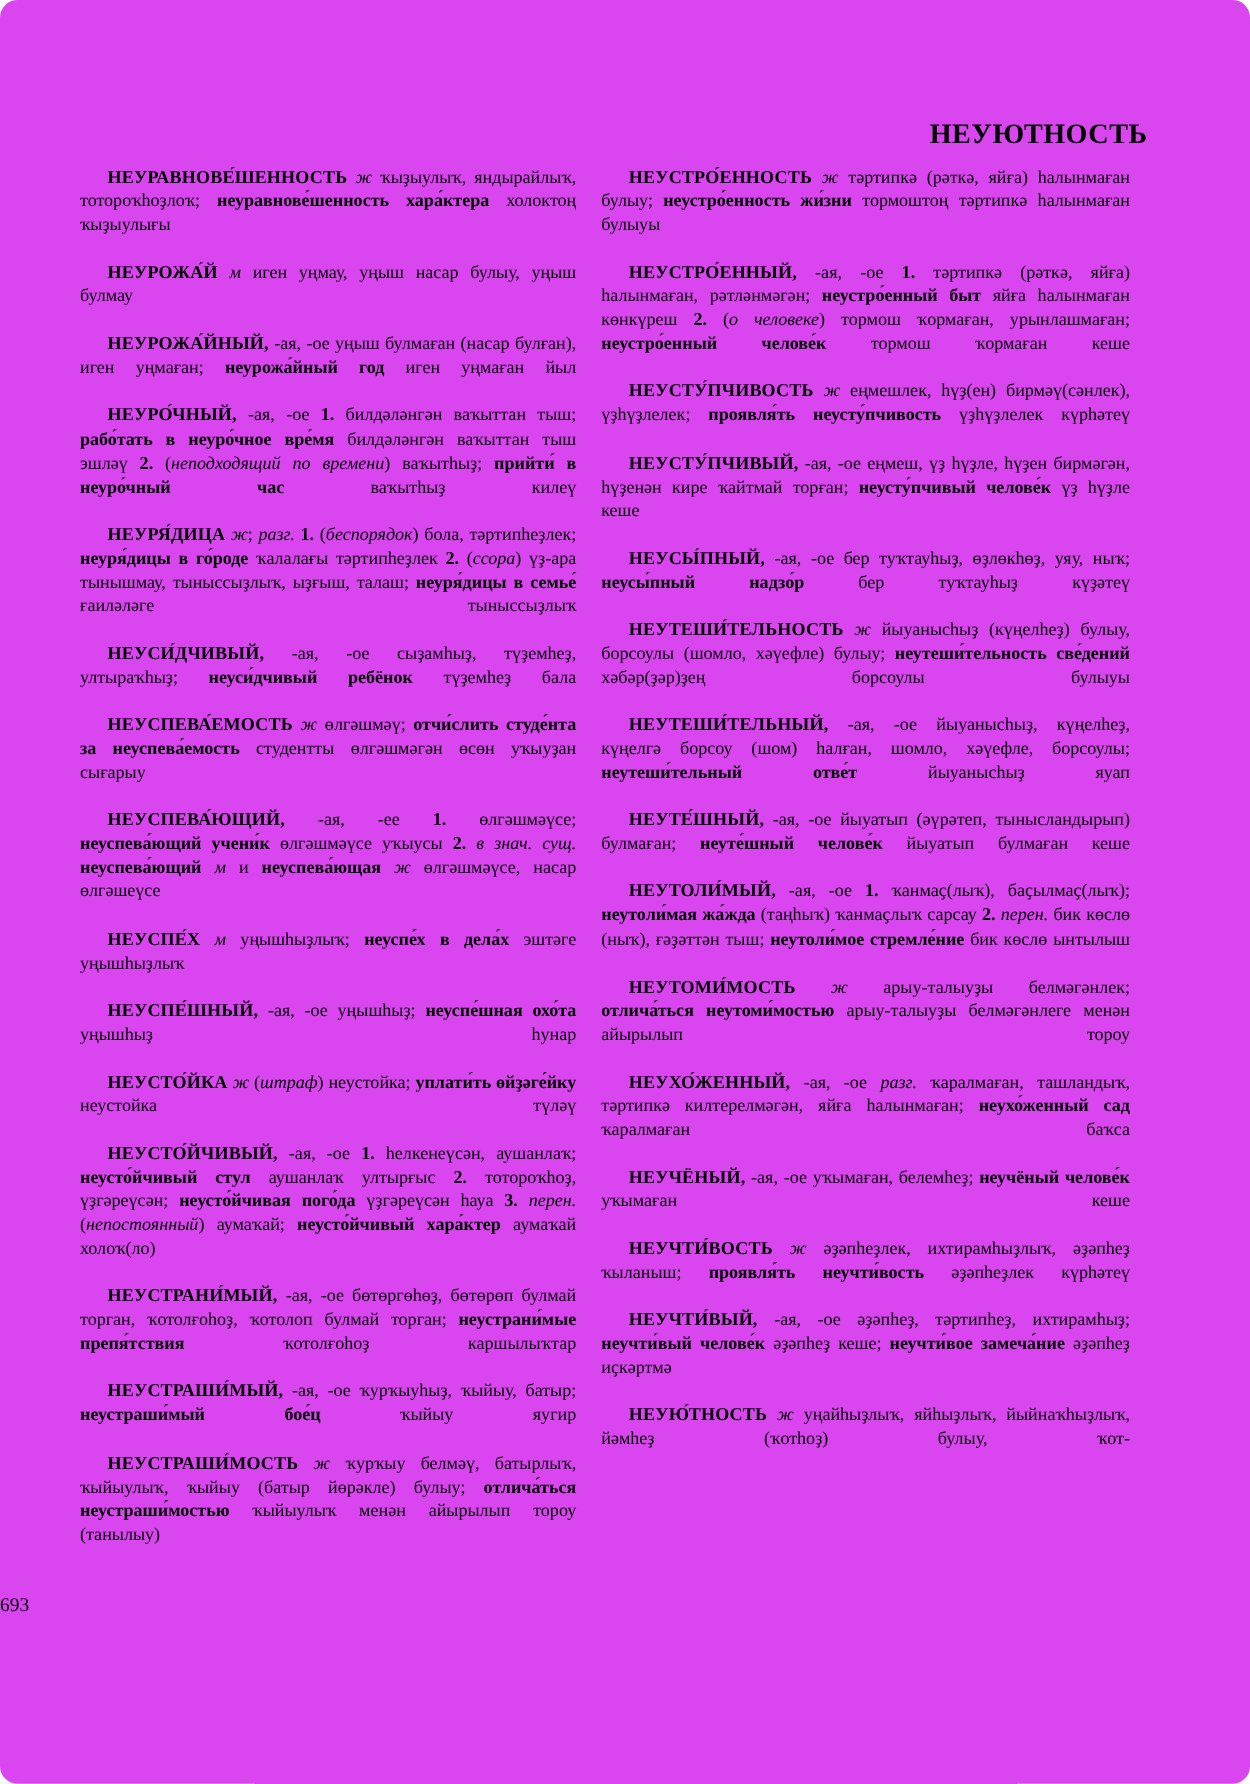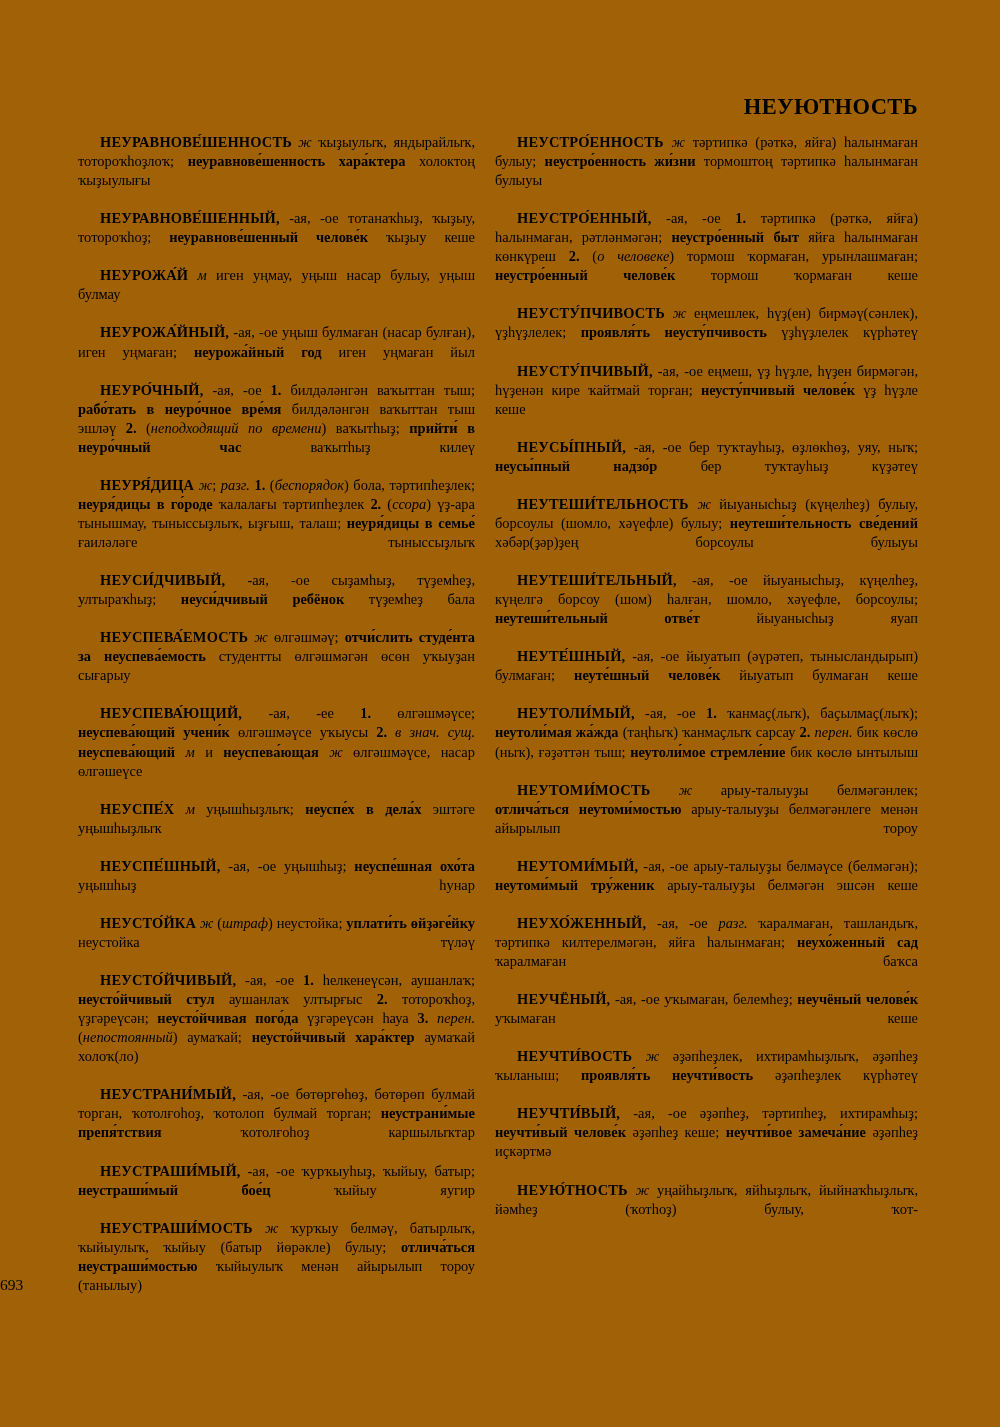--- a/index.html
+++ b/index.html
@@ -14,36 +14,37 @@
     font-family: "Liberation Serif", "DejaVu Serif", serif;
     color: #000000;
     position: relative;
     overflow: hidden;
   }
   .page {
     position: absolute;
     left: 0; top: 0;
     width: 1000px;
     height: 1427px;
-    background: #a16207;
+    background: #d946ef;
+    border-radius: 14px;
   }
   .running-head {
     position: absolute;
     left: 78px;
     top: 96px;
     width: 840px;
     text-align: right;
     font-size: 22.5px;
     font-weight: bold;
     letter-spacing: 0.4px;
     line-height: 1;
   }
   .columns {
     position: absolute;
-    left: 78px;
+    left: 64px;
     top: 133px;
     width: 840px;
     display: flex;
     flex-direction: row;
     justify-content: space-between;
     align-items: flex-start;
   }
   .col {
     width: 397px;
     font-size: 14.45px;
@@ -82,21 +83,20 @@
 </head>
 <body>
 
 <div class="page">
 
   <div class="running-head">НЕУЮТНОСТЬ</div>
 
   <div class="columns">
     <div class="col left">
         <p class="entry"><span class="hw">НЕУРАВНОВЕ́ШЕННОСТЬ</span><span> </span><span class="ital">ж</span><span> ҡыҙыулыҡ, яндырайлыҡ, тотороҡһоҙлоҡ; </span><span class="bold">неуравнове́шенность хара́ктера</span><span> холоктоң ҡыҙыулығы</span></p>
-        <p class="entry"><span class="hw">НЕУРАВНОВЕ́ШЕННЫЙ,</span><span> -ая, -ое тотанаҡһыҙ, ҡыҙыу, тотороҡһоҙ; </span><span class="bold">неуравнове́шенный челове́к</span><span> ҡыҙыу кеше</span></p>
         <p class="entry"><span class="hw">НЕУРОЖА́Й</span><span> </span><span class="ital">м</span><span> иген уңмау, уңыш насар булыу, уңыш булмау</span></p>
         <p class="entry"><span class="hw">НЕУРОЖА́ЙНЫЙ,</span><span> -ая, -ое уңыш булмаған (насар булған), иген уңмаған; </span><span class="bold">неурожа́йный год</span><span> иген уңмаған йыл</span></p>
         <p class="entry"><span class="hw">НЕУРО́ЧНЫЙ,</span><span> -ая, -ое </span><span class="bold">1.</span><span> билдәләнгән ваҡыттан тыш; </span><span class="bold">рабо́тать в неуро́чное вре́мя</span><span> билдәләнгән ваҡыттан тыш эшләү </span><span class="bold">2.</span><span> (</span><span class="ital">неподходящий по времени</span><span>) ваҡытһыҙ; </span><span class="bold">прийти́ в неуро́чный час</span><span> ваҡытһыҙ килеү</span></p>
         <p class="entry"><span class="hw">НЕУРЯ́ДИЦА</span><span> </span><span class="ital">ж</span><span>; </span><span class="ital">разг.</span><span> </span><span class="bold">1.</span><span> (</span><span class="ital">беспорядок</span><span>) бола, тәртипһеҙлек; </span><span class="bold">неуря́дицы в го́роде</span><span> ҡалалағы тәртипһеҙлек </span><span class="bold">2.</span><span> (</span><span class="ital">ссора</span><span>) үҙ-ара тынышмау, тыныссыҙлыҡ, ыҙғыш, талаш; </span><span class="bold">неуря́дицы в семье́</span><span> ғаиләләге тыныссыҙлыҡ</span></p>
         <p class="entry"><span class="hw">НЕУСИ́ДЧИВЫЙ,</span><span> -ая, -ое сыҙамһыҙ, түҙемһеҙ, ултыраҡһыҙ; </span><span class="bold">неуси́дчивый ребёнок</span><span> түҙемһеҙ бала</span></p>
         <p class="entry"><span class="hw">НЕУСПЕВА́ЕМОСТЬ</span><span> </span><span class="ital">ж</span><span> өлгәшмәү; </span><span class="bold">отчи́слить студе́нта за неуспева́емость</span><span> студентты өлгәшмәгән өсөн уҡыуҙан сығарыу</span></p>
         <p class="entry"><span class="hw">НЕУСПЕВА́ЮЩИЙ,</span><span> -ая, -ее </span><span class="bold">1.</span><span> өлгәшмәүсе; </span><span class="bold">неуспева́ющий учени́к</span><span> өлгәшмәүсе уҡыусы </span><span class="bold">2.</span><span> </span><span class="ital">в знач. сущ.</span><span> </span><span class="bold">неуспева́ющий</span><span> </span><span class="ital">м</span><span> и </span><span class="bold">неуспева́ющая</span><span> </span><span class="ital">ж</span><span> өлгәшмәүсе, насар өлгәшеүсе</span></p>
         <p class="entry"><span class="hw">НЕУСПЕ́Х</span><span> </span><span class="ital">м</span><span> уңышһыҙлыҡ; </span><span class="bold">неуспе́х в дела́х</span><span> эштәге уңышһыҙлыҡ</span></p>
         <p class="entry"><span class="hw">НЕУСПЕ́ШНЫЙ,</span><span> -ая, -ое уңышһыҙ; </span><span class="bold">неуспе́шная охо́та</span><span> уңышһыҙ һунар</span></p>
         <p class="entry"><span class="hw">НЕУСТО́ЙКА</span><span> </span><span class="ital">ж</span><span> (</span><span class="ital">штраф</span><span>) неустойка; </span><span class="bold">уплати́ть өйҙәге́йку</span><span> неустойка түләү</span></p>
@@ -109,21 +109,20 @@
         <p class="entry"><span class="hw">НЕУСТРО́ЕННОСТЬ</span><span> </span><span class="ital">ж</span><span> тәртипкә (рәткә, яйға) һалынмаған булыу; </span><span class="bold">неустро́енность жи́зни</span><span> тормоштоң тәртипкә һалынмаған булыуы</span></p>
         <p class="entry"><span class="hw">НЕУСТРО́ЕННЫЙ,</span><span> -ая, -ое </span><span class="bold">1.</span><span> тәртипкә (рәткә, яйға) һалынмаған, рәтләнмәгән; </span><span class="bold">неустро́енный быт</span><span> яйға һалынмаған көнкүреш </span><span class="bold">2.</span><span> (</span><span class="ital">о человеке</span><span>) тормош ҡормаған, урынлашмаған; </span><span class="bold">неустро́енный челове́к</span><span> тормош ҡормаған кеше</span></p>
         <p class="entry"><span class="hw">НЕУСТУ́ПЧИВОСТЬ</span><span> </span><span class="ital">ж</span><span> еңмешлек, һүҙ(ен) бирмәү(сәнлек), үҙһүҙлелек; </span><span class="bold">проявля́ть неусту́пчивость</span><span> үҙһүҙлелек күрһәтеү</span></p>
         <p class="entry"><span class="hw">НЕУСТУ́ПЧИВЫЙ,</span><span> -ая, -ое еңмеш, үҙ һүҙле, һүҙен бирмәгән, һүҙенән кире ҡайтмай торған; </span><span class="bold">неусту́пчивый челове́к</span><span> үҙ һүҙле кеше</span></p>
         <p class="entry"><span class="hw">НЕУСЫ́ПНЫЙ,</span><span> -ая, -ое бер туҡтауһыҙ, өҙлөкһөҙ, уяу, ныҡ; </span><span class="bold">неусы́пный надзо́р</span><span> бер туҡтауһыҙ күҙәтеү</span></p>
         <p class="entry"><span class="hw">НЕУТЕШИ́ТЕЛЬНОСТЬ</span><span> </span><span class="ital">ж</span><span> йыуанысһыҙ (күңелһеҙ) булыу, борсоулы (шомло, хәүефле) булыу; </span><span class="bold">неутеши́тельность све́дений</span><span> хәбәр(ҙәр)ҙең борсоулы булыуы</span></p>
         <p class="entry"><span class="hw">НЕУТЕШИ́ТЕЛЬНЫЙ,</span><span> -ая, -ое йыуанысһыҙ, күңелһеҙ, күңелгә борсоу (шом) һалған, шомло, хәүефле, борсоулы; </span><span class="bold">неутеши́тельный отве́т</span><span> йыуанысһыҙ яуап</span></p>
         <p class="entry"><span class="hw">НЕУТЕ́ШНЫЙ,</span><span> -ая, -ое йыуатып (әүрәтеп, тынысландырып) булмаған; </span><span class="bold">неуте́шный челове́к</span><span> йыуатып булмаған кеше</span></p>
         <p class="entry"><span class="hw">НЕУТОЛИ́МЫЙ,</span><span> -ая, -ое </span><span class="bold">1.</span><span> ҡанмаҫ(лыҡ), баҫылмаҫ(лыҡ); </span><span class="bold">неутоли́мая жа́жда</span><span> (таңһыҡ) ҡанмаҫлыҡ сарсау </span><span class="bold">2.</span><span> </span><span class="ital">перен.</span><span> бик көслө (ныҡ), ғәҙәттән тыш; </span><span class="bold">неутоли́мое стремле́ние</span><span> бик көслө ынтылыш</span></p>
         <p class="entry"><span class="hw">НЕУТОМИ́МОСТЬ</span><span> </span><span class="ital">ж</span><span> арыу-талыуҙы белмәгәнлек; </span><span class="bold">отлича́ться неутоми́мостью</span><span> арыу-талыуҙы белмәгәнлеге менән айырылып тороу</span></p>
-        <p class="entry"><span class="hw">НЕУТОМИ́МЫЙ,</span><span> -ая, -ое арыу-талыуҙы белмәүсе (белмәгән); </span><span class="bold">неутоми́мый тру́женик</span><span> арыу-талыуҙы белмәгән эшсән кеше</span></p>
         <p class="entry"><span class="hw">НЕУХО́ЖЕННЫЙ,</span><span> -ая, -ое </span><span class="ital">разг.</span><span> ҡаралмаған, ташландыҡ, тәртипкә килтерелмәгән, яйға һалынмаған; </span><span class="bold">неухо́женный сад</span><span> ҡаралмаған баҡса</span></p>
         <p class="entry"><span class="hw">НЕУЧЁНЫЙ,</span><span> -ая, -ое уҡымаған, белемһеҙ; </span><span class="bold">неучёный челове́к</span><span> уҡымаған кеше</span></p>
         <p class="entry"><span class="hw">НЕУЧТИ́ВОСТЬ</span><span> </span><span class="ital">ж</span><span> әҙәпһеҙлек, ихтирамһыҙлыҡ, әҙәпһеҙ ҡыланыш; </span><span class="bold">проявля́ть неучти́вость</span><span> әҙәпһеҙлек күрһәтеү</span></p>
         <p class="entry"><span class="hw">НЕУЧТИ́ВЫЙ,</span><span> -ая, -ое әҙәпһеҙ, тәртипһеҙ, ихтирамһыҙ; </span><span class="bold">неучти́вый челове́к</span><span> әҙәпһеҙ кеше; </span><span class="bold">неучти́вое замеча́ние</span><span> әҙәпһеҙ иҫкәртмә</span></p>
         <p class="entry"><span class="hw">НЕУЮ́ТНОСТЬ</span><span> </span><span class="ital">ж</span><span> уңайһыҙлыҡ, яйһыҙлыҡ, йыйнаҡһыҙлыҡ, йәмһеҙ (ҡотһоҙ) булыу, ҡот-</span></p>
       </div>
   </div>
 
   <div class="folio">693</div>
 

